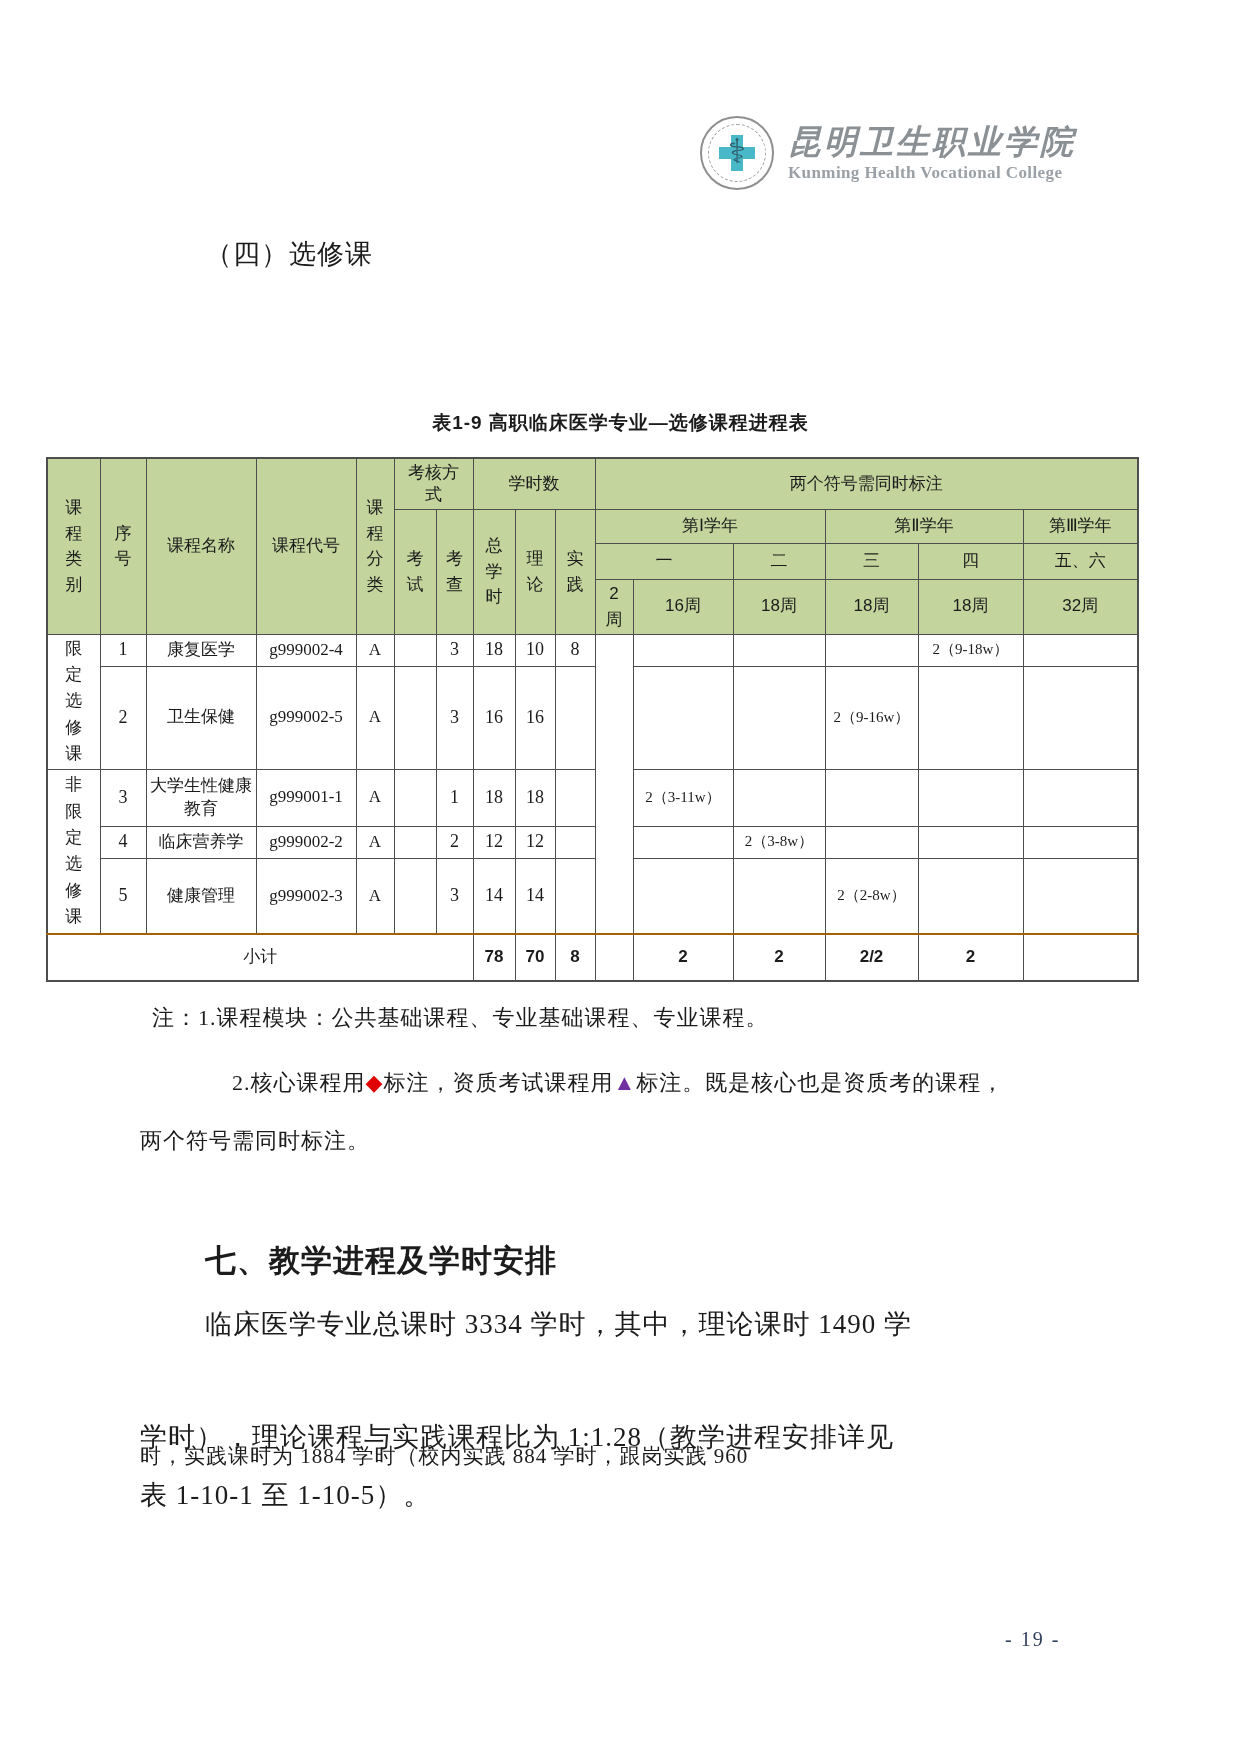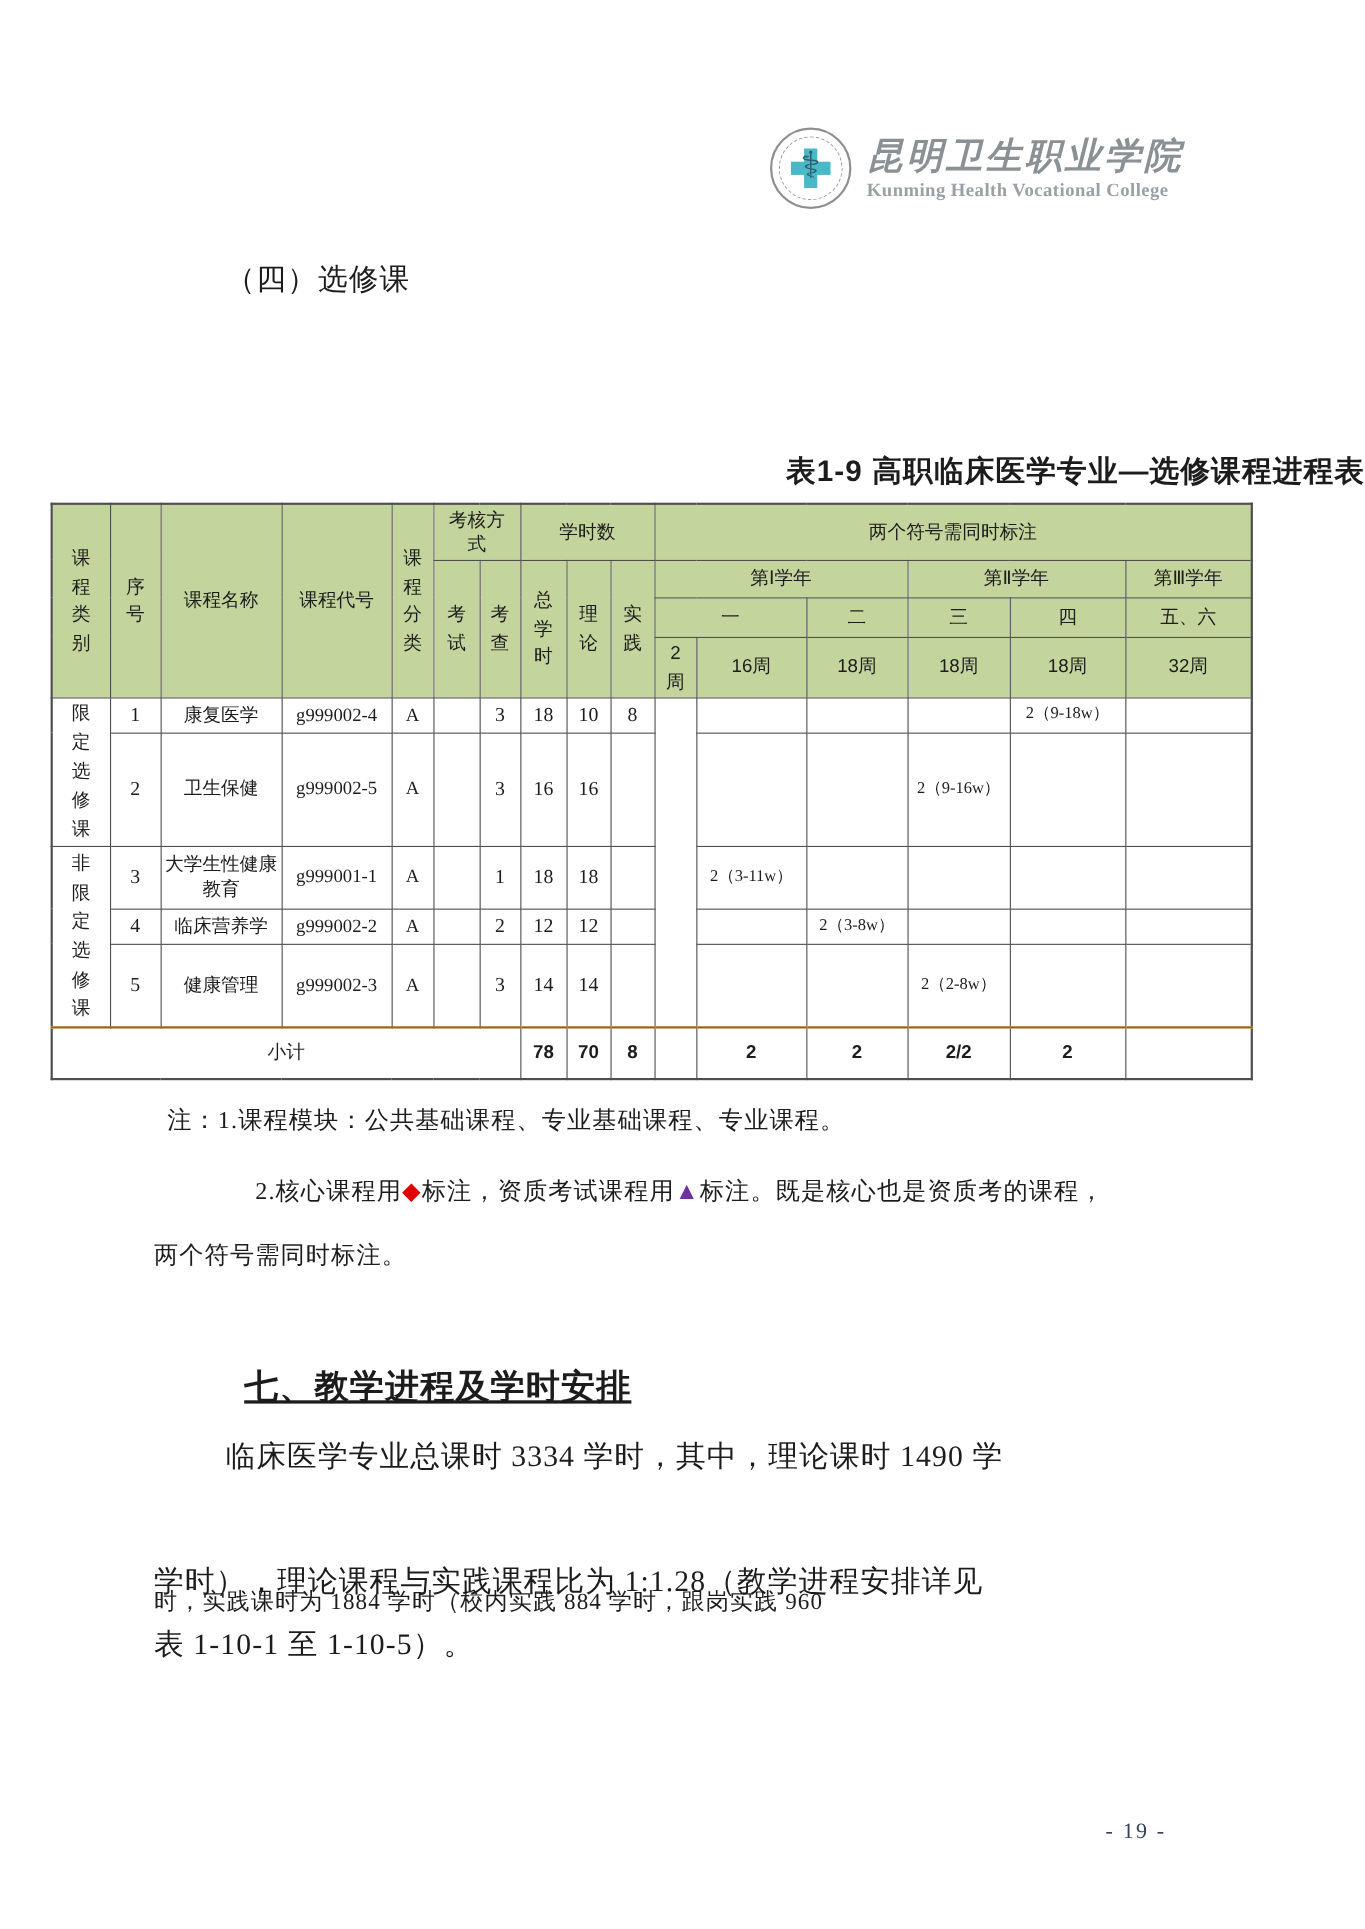--- a/index.html
+++ b/index.html
@@ -22,34 +22,34 @@
   .college-cn { left:788px; top:120px; width:255px; font-size:33px; font-weight:bold;
     font-style:italic; color:#8b9094; letter-spacing:3px; white-space:nowrap; }
   .college-en { left:788px; top:163px; font-size:17px; font-weight:bold; color:#9aa0a5;
     letter-spacing:0.4px; white-space:nowrap; }
 
   
   .tline { white-space:nowrap; letter-spacing:1px; }
   .h-sec4 { left:205px; top:236px; font-size:27px; }
   .p1-l1 { left:205px; top:292px; font-size:27px; }
   .p1-l2 { left:140px; top:348px; font-size:27px; }
-  .tbl-title { left:0; top:410px; width:1241px; text-align:right; font-size:27px;
+  .tbl-title { left:0; top:410px; width:1241px; text-align:center; font-size:19px;
     font-weight:bold; letter-spacing:1px; font-family:"Liberation Sans",sans-serif; }
   .note1 { left:152px; top:1003px; font-size:22px; }
   .note2 { left:200px; top:1068px; font-size:22px;margin-left:32px; }
   .note3 { left:140px; top:1126px; font-size:22px; }
   .diamond { color:#e00000; }
   .triangle { color:#7030a0; }
-  .h-sec7 { left:222px; top:1240px; font-size:31px; font-weight:bold;
-    font-family:"Liberation Sans",sans-serif; letter-spacing:1px;text-decoration:underline; }
+  .h-sec7 { left:205px; top:1240px; font-size:31px; font-weight:bold;
+    font-family:"Liberation Sans",sans-serif; letter-spacing:1px; }
   .p2-l1 { left:205px; top:1306px; font-size:27px; }
   .p2-l2 { left:140px; top:1442px; font-size:21px; }
   .p2-l3 { left:140px; top:1419px; font-size:27px; }
   .p2-l4 { left:140px; top:1477px; font-size:27px; }
-  .pageno { left:1005px; top:1628px; font-size:20px; color:#33415c; letter-spacing:2px;margin-top:26px; }
+  .pageno { left:1005px; top:1628px; font-size:20px; color:#33415c; letter-spacing:2px; }
 
   
   .ctable { left:46px; top:457px; }
   table { border-collapse:collapse; table-layout:fixed; border:2px solid #4e4e4e; }
   td { border:1px solid #4e4e4e; text-align:center; vertical-align:middle;
     padding:0 1px; font-size:17px; line-height:1.3; overflow:hidden; word-break:break-all; }
   tr.hrow td { background:#c3d49d; font-family:"Liberation Sans",sans-serif; }
   .vtext { display:inline-block; width:1.1em; word-break:break-all; line-height:1.5;
     letter-spacing:0; }
   .vtall { display:inline-block; width:1.1em; word-break:break-all; line-height:1.55; }

